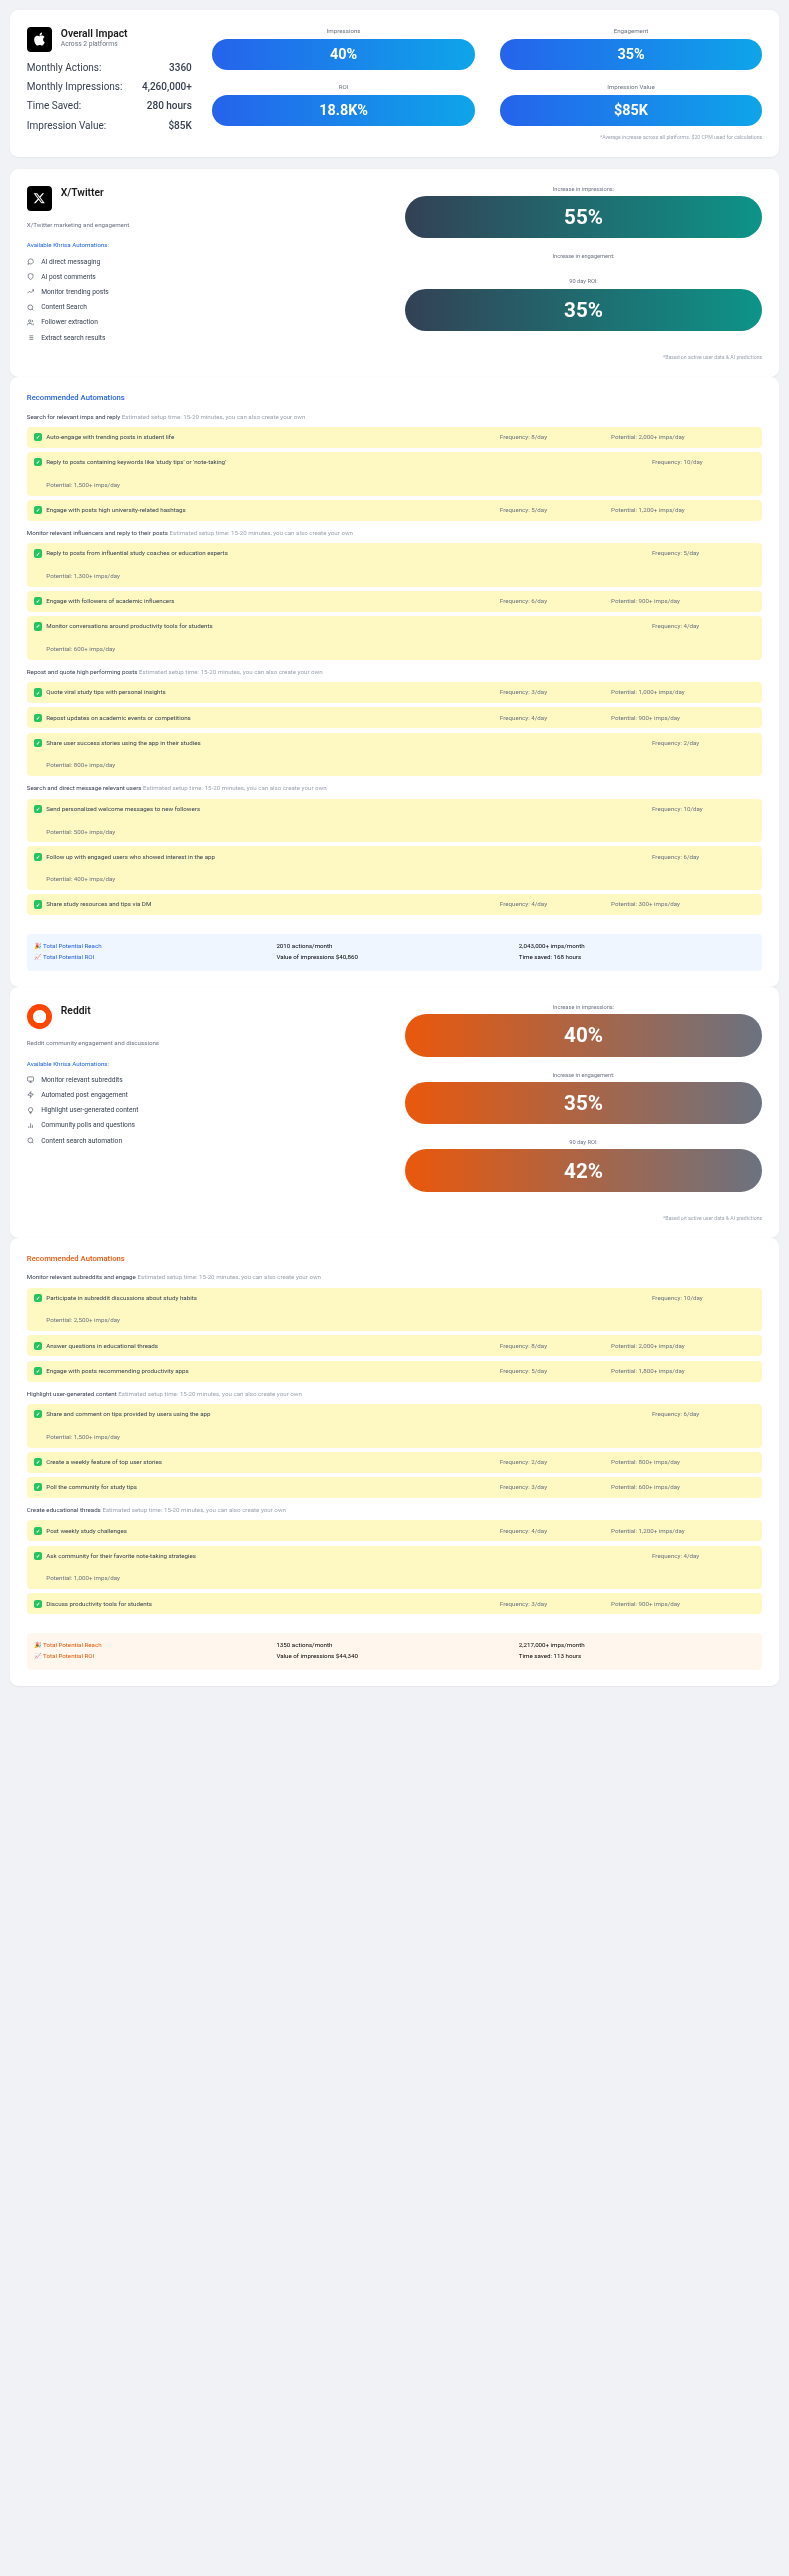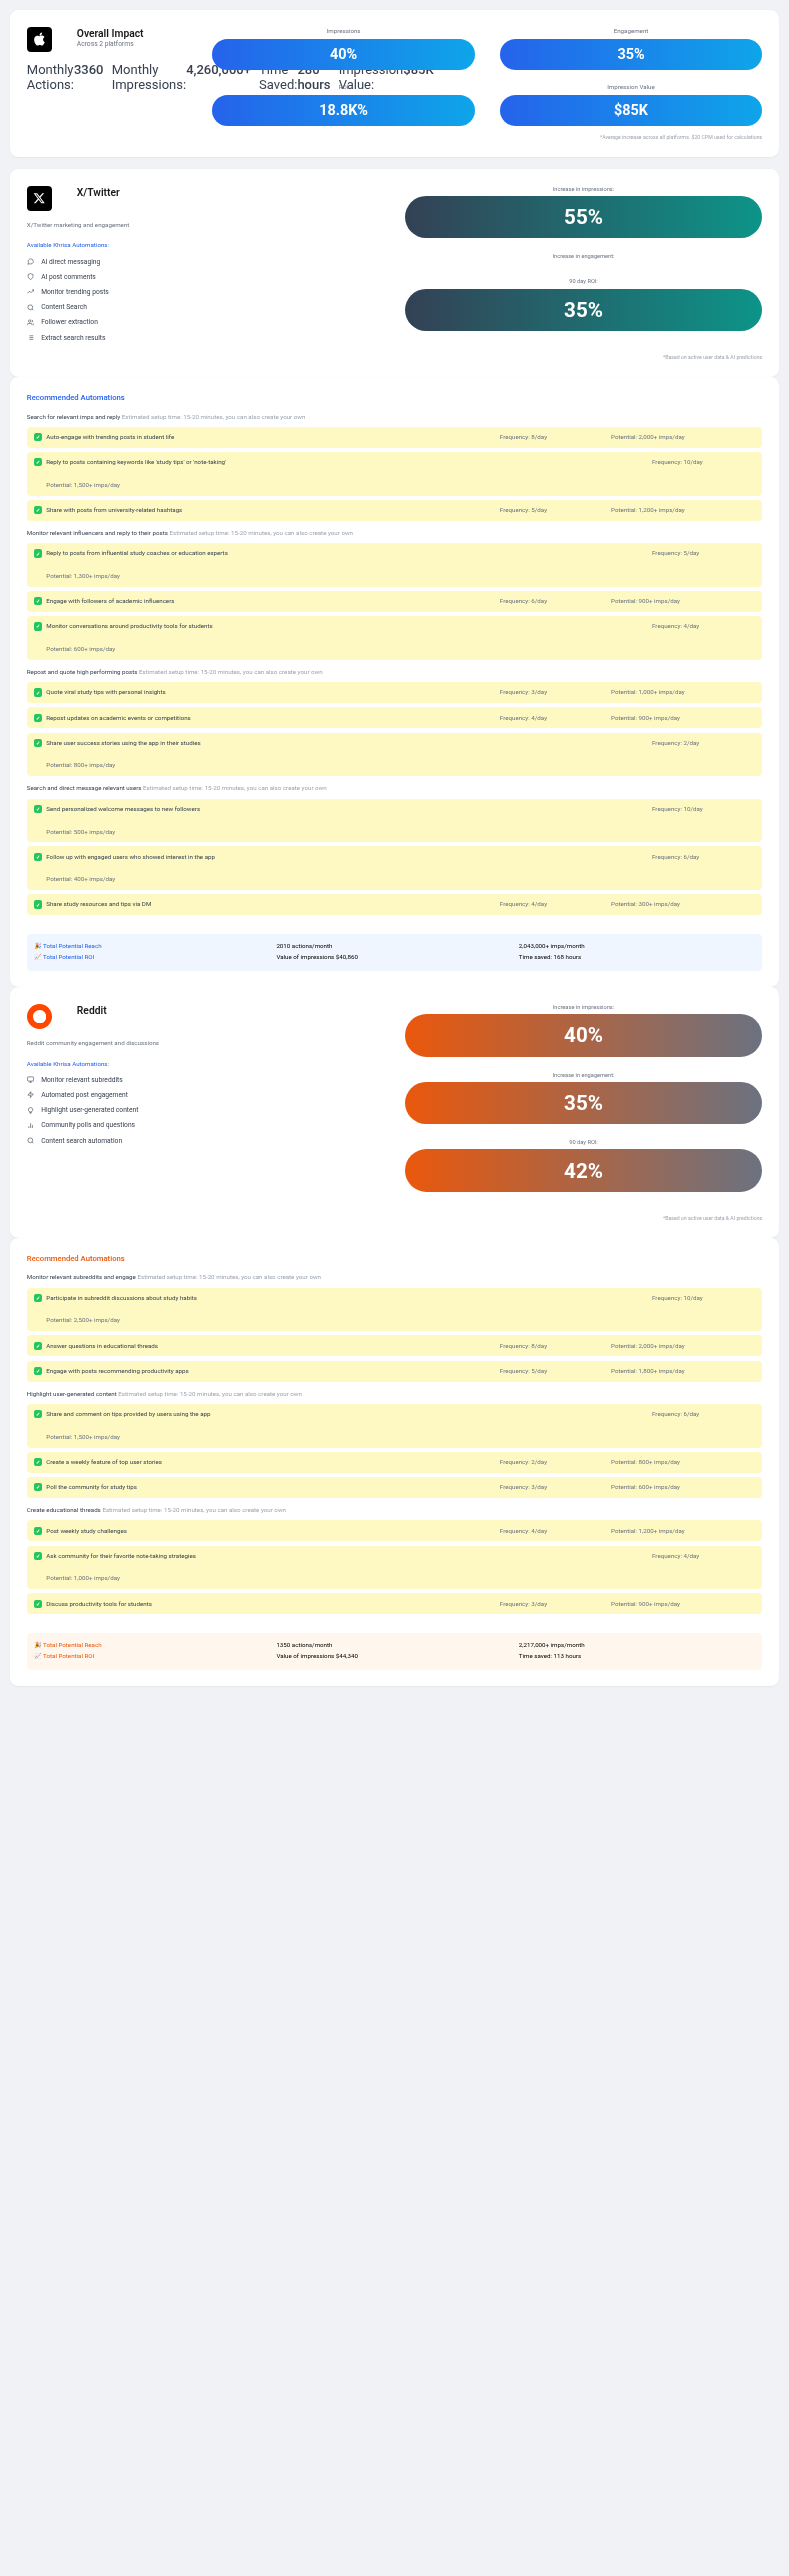--- a/index.html
+++ b/index.html
@@ -1,26 +1,26 @@
 <!DOCTYPE html>
 <html style="font-size:8.2px"><head>
 <meta charset="utf-8">
 <style>
 *{box-sizing:border-box;margin:0;padding:0;font-family:-apple-system,BlinkMacSystemFont,"Segoe UI",Roboto,sans-serif}
 body{background:#f0f2f5;padding:10.3px;display:flex;flex-direction:column;gap:12.4px;max-width:789px}
 .card{background:#fff;border-radius:8.2px;padding:16.5px;box-shadow:0 0.5px 1.5px rgba(0,0,0,.05)}
-.card-head{display:flex;align-items:flex-start;gap:25px;margin-bottom:10.3px}
+.card-head{display:flex;align-items:flex-start;gap:9px;margin-bottom:10.3px}
 .icon-circle{width:25px;height:25px;border-radius:4.1px;display:flex;align-items:center;justify-content:center;flex-shrink:0}
 .icon-circle.apple{background:#000;color:#fff;font-size:14.4px}
 .icon-circle.x{background:#000;color:#fff;font-size:12.4px;font-weight:700}
 .icon-circle.reddit{background:#ff4500;border-radius:50%;color:#fff;font-size:12.4px}
 .title-block h2{font-size:10.3px;font-weight:600;color:#1a1a1a}
 .title-block .sub{font-size:6.7px;color:#6b7280}
 .impact-body{display:grid;grid-template-columns:165px 1fr;gap:20.6px}
-.metrics-list{font-size:13px;color:#374151;display:flex;flex-direction:row;gap:8.2px}
+.metrics-list{font-size:10px;color:#374151;display:flex;flex-direction:column;gap:8.2px}
 .metrics-list .row{display:flex;justify-content:space-between}
 .metrics-list .lab{color:#374151}
 .metrics-list .val{font-weight:500}
 .pill-grid{display:grid;grid-template-columns:1fr 1fr;gap:12.4px 25px}
 .pill-block{text-align:center}
 .pill-block .pl{font-size:6.2px;color:#6b7280;margin-bottom:4.1px}
 .pill{border-radius:515px;padding:7.2px 12.4px;font-size:14.4px;font-weight:700;color:#fff;background:linear-gradient(90deg,#2563eb,#0ea5e9)}
 .footnote{font-size:5.2px;color:#9ca3af;text-align:right;margin-top:8.2px}
 .plat-body{display:grid;grid-template-columns:1fr 1fr;gap:20.6px}
 .plat-left .desc{font-size:6.2px;color:#6b7280;margin-top:1px;margin-bottom:12.4px}
@@ -224,21 +224,21 @@
     <div class="rec-main">
           <span class="check">✓</span>
           <span class="rec-text">Reply to posts containing keywords like 'study tips' or 'note-taking'<span class="pot-under">Potential: 1,500+ imps/day</span></span>
         </div>
     <div class="rec-freq">Frequency: 10/day</div>
 
    </div>
       <div class="rec-item ">
     <div class="rec-main">
           <span class="check">✓</span>
-          <span class="rec-text">Share with posts from university-related hashtags</span>
+          <span class="rec-text">Engage with posts high university-related hashtags</span>
         </div>
     <div class="rec-freq">Frequency: 5/day</div>
     <div class="rec-pot">Potential: 1,200+ imps/day</div>
    </div>
       <div class="subsec"><span class="sname">Monitor relevant influencers and reply to their posts</span> <span class="smeta">Estimated setup time: 15-20 minutes, you can also create your own</span></div>
       <div class="rec-item two">
     <div class="rec-main">
           <span class="check">✓</span>
           <span class="rec-text">Reply to posts from influential study coaches or education experts<span class="pot-under">Potential: 1,300+ imps/day</span></span>
         </div>

